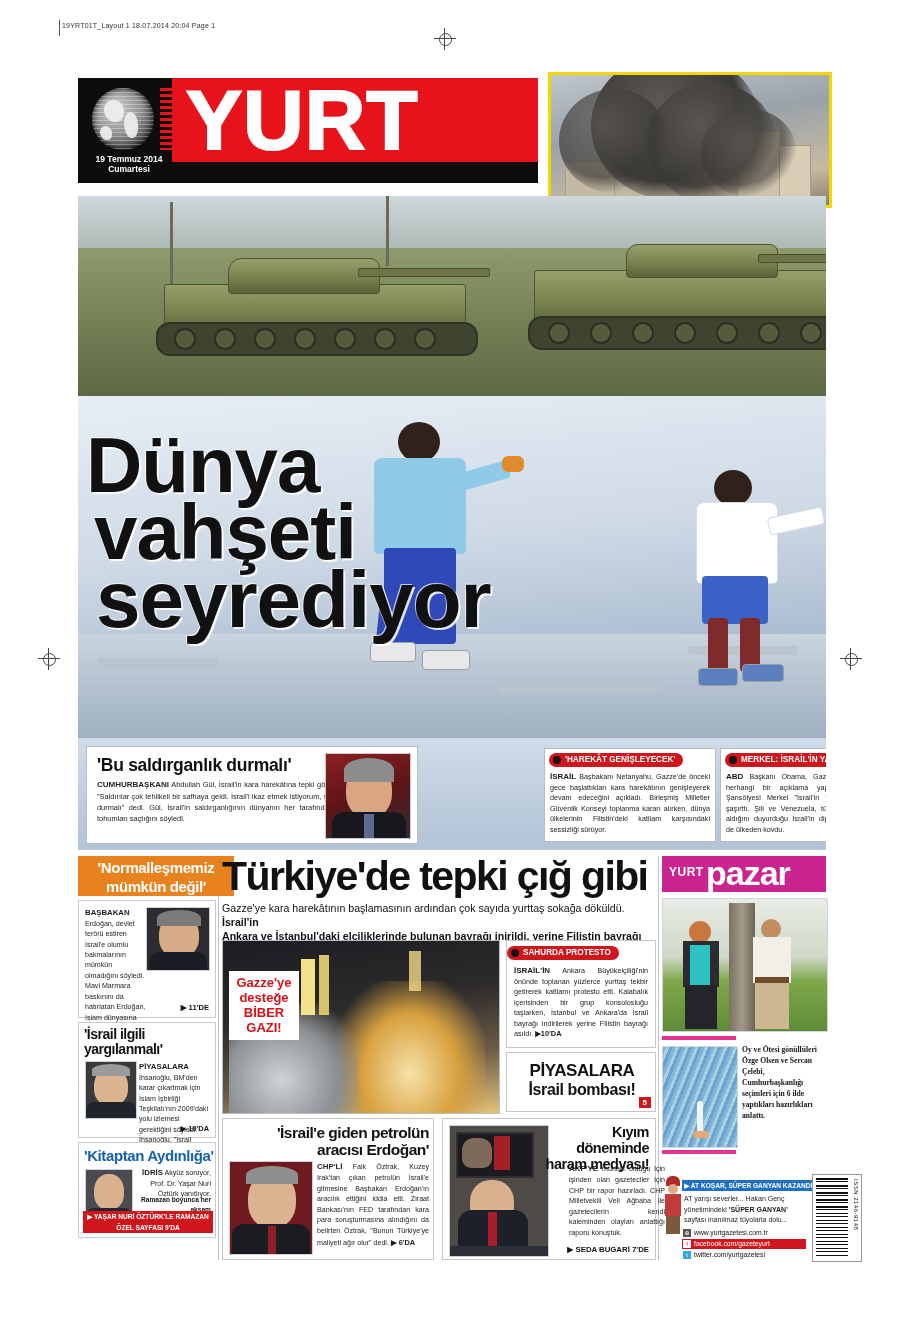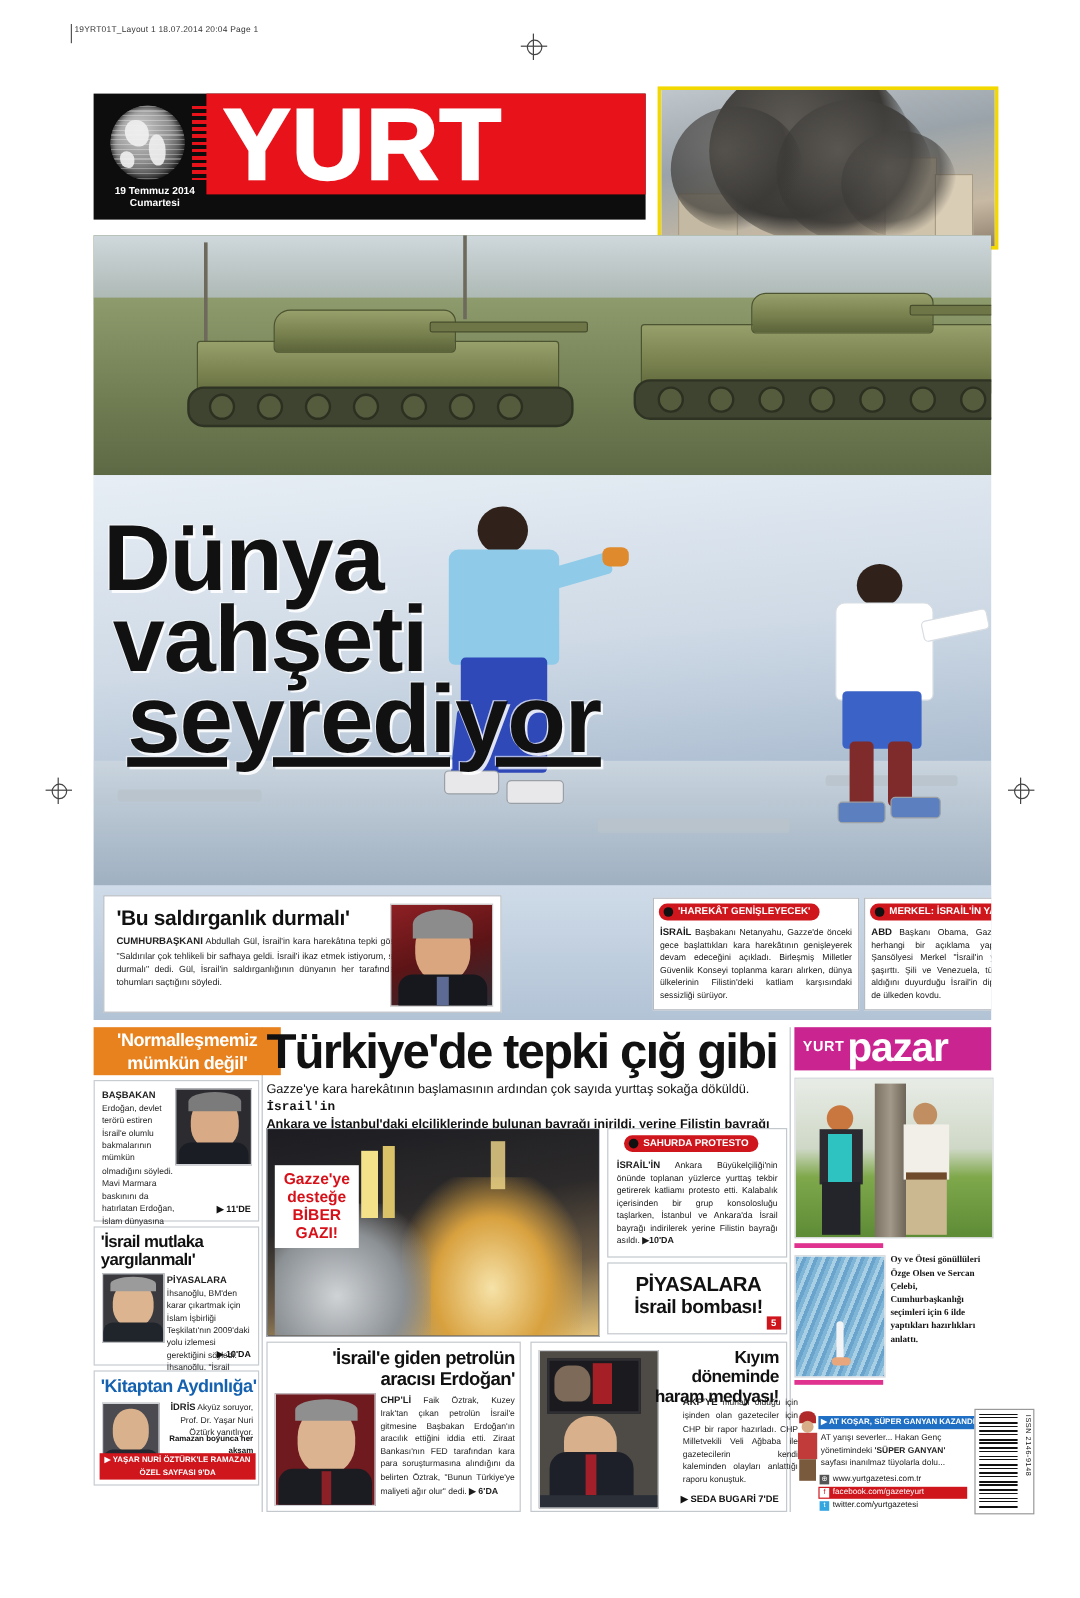--- a/index.html
+++ b/index.html
@@ -62,21 +62,21 @@
   .kid-shirt{position:absolute;border-radius:8px 8px 5px 5px;}
   .kid-pant{position:absolute;border-radius:4px;}
   .kid-head{position:absolute;border-radius:50%;background:#30221a;}
   .kid-arm{position:absolute;border-radius:4px;}
   .kid-shoe{position:absolute;border-radius:4px;background:#e8e8ea;border:1px solid #9aa0a6;}
 
   .headline{position:absolute;left:86px;top:432px;width:430px;color:#111;font-weight:bold;
      font-family:"Liberation Sans",sans-serif;line-height:.86;letter-spacing:-1px;}
   .headline div{font-size:78px;text-shadow:2px 2px 0 rgba(255,255,255,.85), -1px -1px 0 rgba(255,255,255,.7);}
   .hl2{margin-left:8px;}
-  .hl3{font-size:80px !important;margin-left:20px;text-decoration:underline;}
+  .hl3{font-size:80px !important;margin-left:10px;}
 
   
   .qstrip{position:absolute;left:78px;top:738px;width:748px;height:112px;background:#c3d2e2;overflow:hidden;}
   .qstrip-bg{position:absolute;inset:0;background:linear-gradient(180deg,#cfdbe8 0%,#b2c3d6 100%);}
   .qbox{position:absolute;background:#fff;border:1px solid #b7bcc2;}
 
   .gul-box{left:8px;top:8px;width:330px;height:96px;}
   .gul-title{position:absolute;left:10px;top:8px;font-size:17.5px;font-weight:bold;color:#111;letter-spacing:-.3px;}
   .gul-body{position:absolute;left:10px;top:32px;width:255px;font-size:7.4px;line-height:1.5;color:#222;text-align:justify;}
   .gul-body b{font-size:8px;}
@@ -105,21 +105,21 @@
   .minihead{position:absolute;font-weight:bold;color:#111;letter-spacing:-.4px;}
   .photo-sm{position:absolute;overflow:hidden;border:1px solid #cfd3d7;background:#5b6068;}
   .bluehead{position:absolute;font-weight:bold;color:#1461b0;letter-spacing:-.4px;}
   .redbar{position:absolute;background:#cf161c;color:#fff;font-weight:bold;font-size:6.6px;line-height:11px;text-align:center;}
 
   
   .ccol{position:absolute;left:144px;top:0;width:434px;height:404px;}
   .bighead{position:absolute;left:0;top:-2px;width:434px;font-size:41px;font-weight:bold;color:#111;
      letter-spacing:-1.6px;line-height:44px;}
   .deck{position:absolute;left:0;top:46px;width:434px;font-size:10.6px;line-height:1.32;color:#111;}
-  .deck b{font-weight:bold;font-family:Liberation Mono, monospace;}
+  .deck b{font-weight:bold;}
   .protest-photo{position:absolute;left:0;top:84px;width:276px;height:172px;overflow:hidden;background:#18181c;border:1px solid #b9bec4;}
   .pp-layer{position:absolute;}
   .gazlabel{position:absolute;left:6px;top:30px;width:70px;background:#fff;padding:4px 4px 5px 4px;color:#d7111a;
      font-weight:bold;font-size:13px;line-height:15px;text-align:center;box-sizing:border-box;}
   .sahurda{position:absolute;left:284px;top:84px;width:150px;height:108px;border:1px solid #c3c8cd;background:#fff;box-sizing:border-box;}
   .piyasa{position:absolute;left:284px;top:196px;width:150px;height:60px;border:1px solid #c3c8cd;background:#fff;box-sizing:border-box;}
   .piyasa-1{position:absolute;left:0;top:8px;width:150px;text-align:center;font-size:17px;font-weight:bold;color:#111;letter-spacing:-.4px;}
   .piyasa-2{position:absolute;left:0;top:28px;width:150px;text-align:center;font-size:16px;font-weight:bold;color:#111;letter-spacing:-.4px;}
 
   .artA{position:absolute;left:0;top:262px;width:212px;height:142px;border:1px solid #c3c8cd;background:#fff;box-sizing:border-box;}
@@ -317,21 +317,21 @@
         </div>
         <div class="lbox-body" style="left:6px;top:6px;width:62px;">
           <b>BAŞBAKAN</b><span> Erdoğan, devlet terörü estiren İsrail'e olumlu bakmalarının mümkün olmadığını söyledi. Mavi Marmara baskınını da hatırlatan Erdoğan, İslam dünyasına çağrısını yineleyerek "İsrail'e karşı tavrını net ortaya koymalı" dedi.</span>
         </div>
         <div class="lbox-body" style="left:6px;top:74px;width:126px;text-align:justify;"></div>
         <div style="position:absolute;right:6px;bottom:5px;font-size:7.6px;font-weight:bold;color:#111;">▶ 11'DE</div>
       </div>
 
       <div class="lbox" style="left:0;top:166px;width:138px;height:116px;">
         <div class="minihead" style="left:5px;top:4px;width:130px;font-size:14px;line-height:15px;letter-spacing:-.5px;">
-          <div>'İsrail mutlaka</div>
+          <div>'İsrail ilgili</div>
           <div>yargılanmalı'</div>
         </div>
         <div class="photo-sm" style="left:6px;top:38px;width:50px;height:56px;background:#3a3a3e;">
           <div class="face" style="left:8px;top:6px;width:34px;height:38px;background:#dcb590;"></div>
           <div class="face" style="left:6px;top:2px;width:38px;height:12px;background:#9b9b9b;border-radius:50% 50% 0 0;"></div>
           <div style="position:absolute;left:0;top:40px;width:50px;height:18px;background:#20242b;border-radius:8px 8px 0 0;"></div>
         </div>
         <div class="lbox-body" style="left:60px;top:38px;width:72px;">
           <b>PİYASALARA</b><span> İhsanoğlu, BM'den karar çıkartmak için İslam İşbirliği Teşkilatı'nın 2009'daki yolu izlemesi gerektiğini söyledi. İhsanoğlu, "İsrail Uluslararası Ceza Mahkemesi'nde yargılanmalı" dedi.</span>
         </div>
@@ -371,21 +371,21 @@
         <div class="pp-layer" style="left:186px;top:10px;width:12px;height:40px;background:#f2d98a;opacity:.8;"></div>
         <div class="gazlabel">
           <div>Gazze'ye</div>
           <div>desteğe</div>
           <div>BİBER</div>
           <div>GAZI!</div>
         </div>
       </div>
 
       <div class="sahurda">
-        <div class="nlabel" style="left:13px;top:5px;text-align:center;">SAHURDA PROTESTO</div>
+        <div class="nlabel" style="left:0;top:5px;text-align:center;">SAHURDA PROTESTO</div>
         <div class="nbody" style="left:7px;top:24px;right:7px;">
           <b>İSRAİL'İN</b><span> Ankara Büyükelçiliği'nin önünde toplanan yüzlerce yurttaş tekbir getirerek katliamı protesto etti. Kalabalık içerisinden bir grup konsolosluğu taşlarken, İstanbul ve Ankara'da İsrail bayrağı indirilerek yerine Filistin bayrağı asıldı.</span>
           <b style="font-size:7.4px;">▶10'DA</b>
         </div>
       </div>
 
       <div class="piyasa">
         <div class="piyasa-1">PİYASALARA</div>
         <div class="piyasa-2">İsrail bombası!</div>
         <div class="pagetag">5</div>

